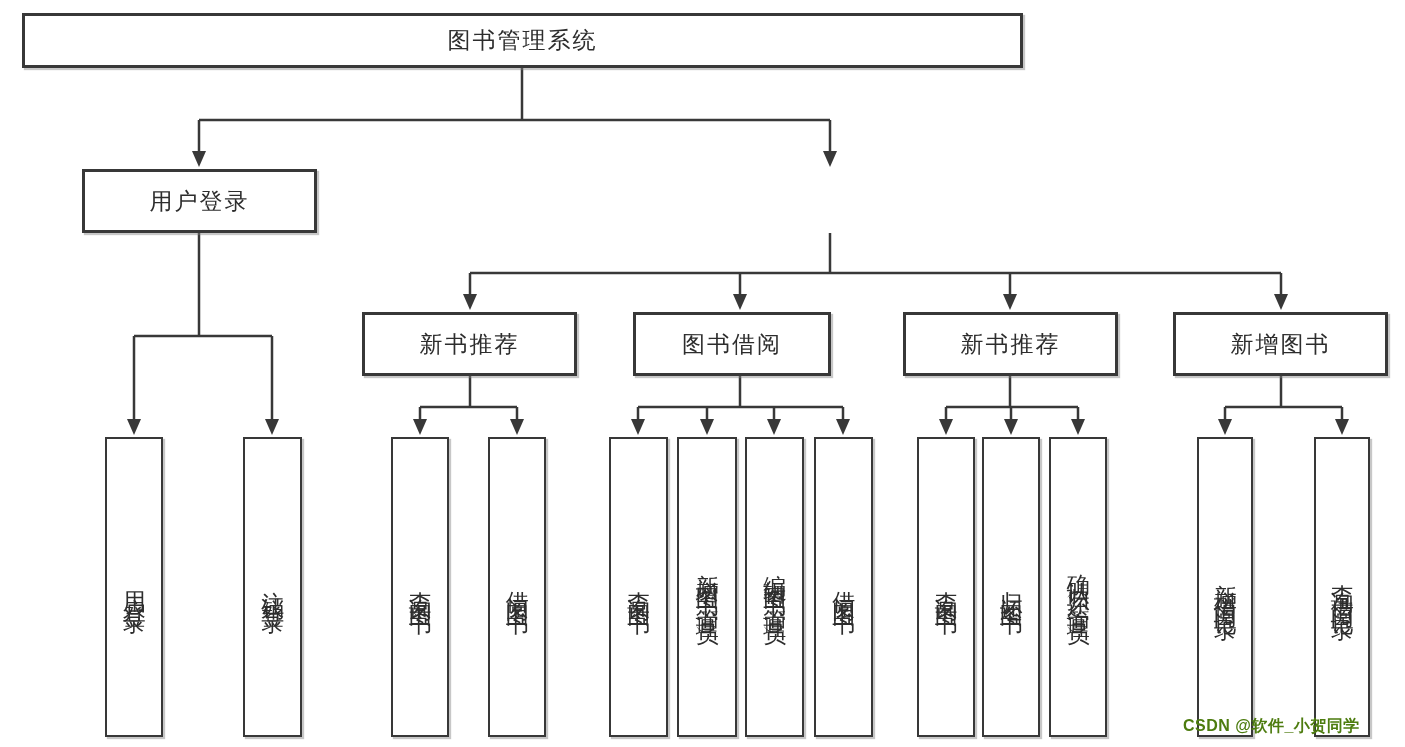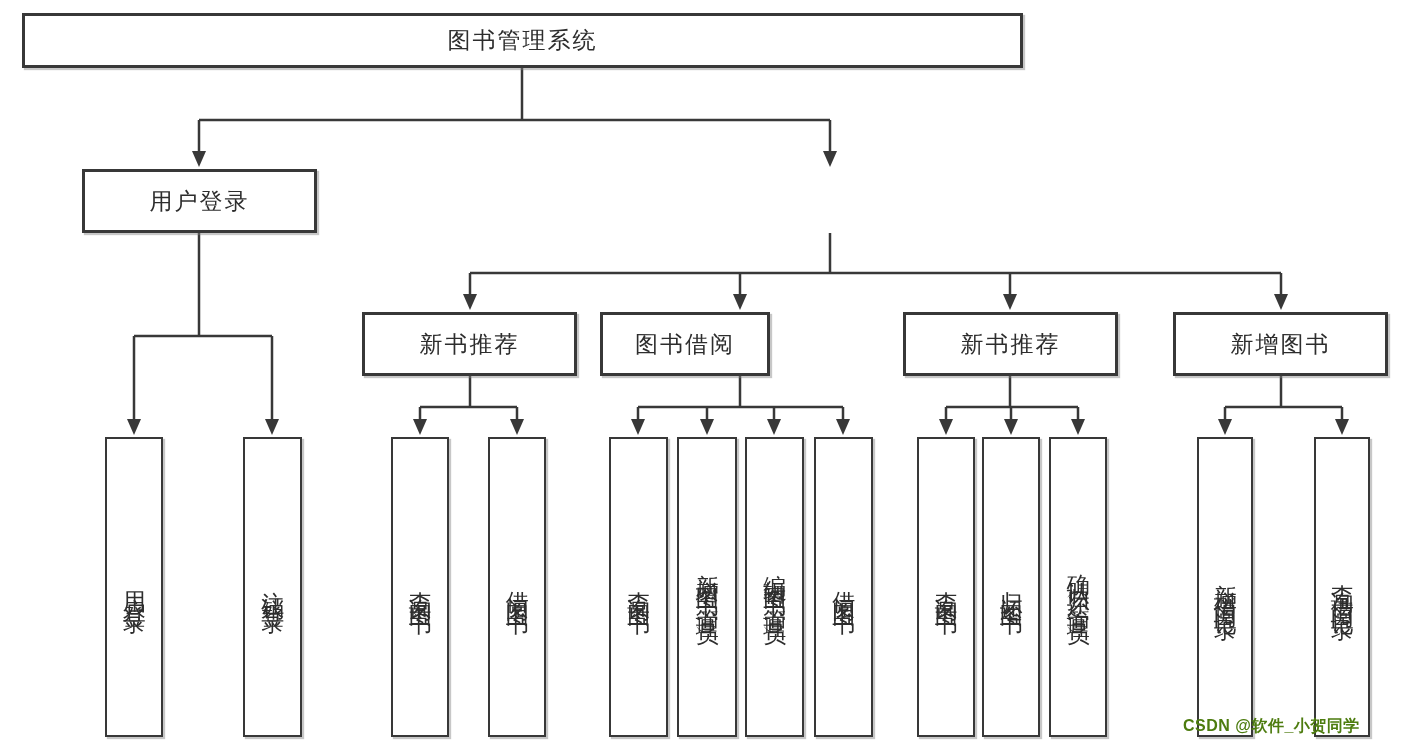--- a/index.html
+++ b/index.html
@@ -17,21 +17,21 @@
   .leaf{border-width:2.5px;}
   .v-label{
     writing-mode:vertical-rl;text-orientation:mixed;
     font-size:23px;letter-spacing:7px;line-height:1.1;white-space:nowrap;
   }
   
   .n-root {left:22px;  top:13px;  width:1001px;height:55px;}
   .n-l2a  {left:82px;  top:169px; width:235px; height:64px;}
   .n-l2b  {left:712px; top:169px; width:236px; height:64px;}
   .n-l3a  {left:362px; top:312px; width:215px; height:64px;}
-  .n-l3b  {left:600px; top:312px; width:170px; height:64px;align-items:center;}
+  .n-l3b  {left:633px; top:312px; width:198px; height:64px;align-items:center;}
   .n-l3c  {left:903px; top:312px; width:215px; height:64px;}
   .n-l3d  {left:1173px;top:312px; width:215px; height:64px;}
   .lf{top:437px;height:300px;}
   .lf-a0{left:105px;width:58px;}  .lf-a1{left:243px;width:59px;}
   .lf-b0{left:391px;width:58px;}  .lf-b1{left:488px;width:58px;}
   .lf-c0{left:609px;width:59px;}  .lf-c1{left:677px;width:60px;}
   .lf-c2{left:745px;width:59px;}  .lf-c3{left:814px;width:59px;}
   .lf-d0{left:917px;width:58px;}  .lf-d1{left:982px;width:58px;}
   .lf-d2{left:1049px;width:58px;}
   .lf-e0{left:1197px;width:56px;} .lf-e1{left:1314px;width:56px;}

